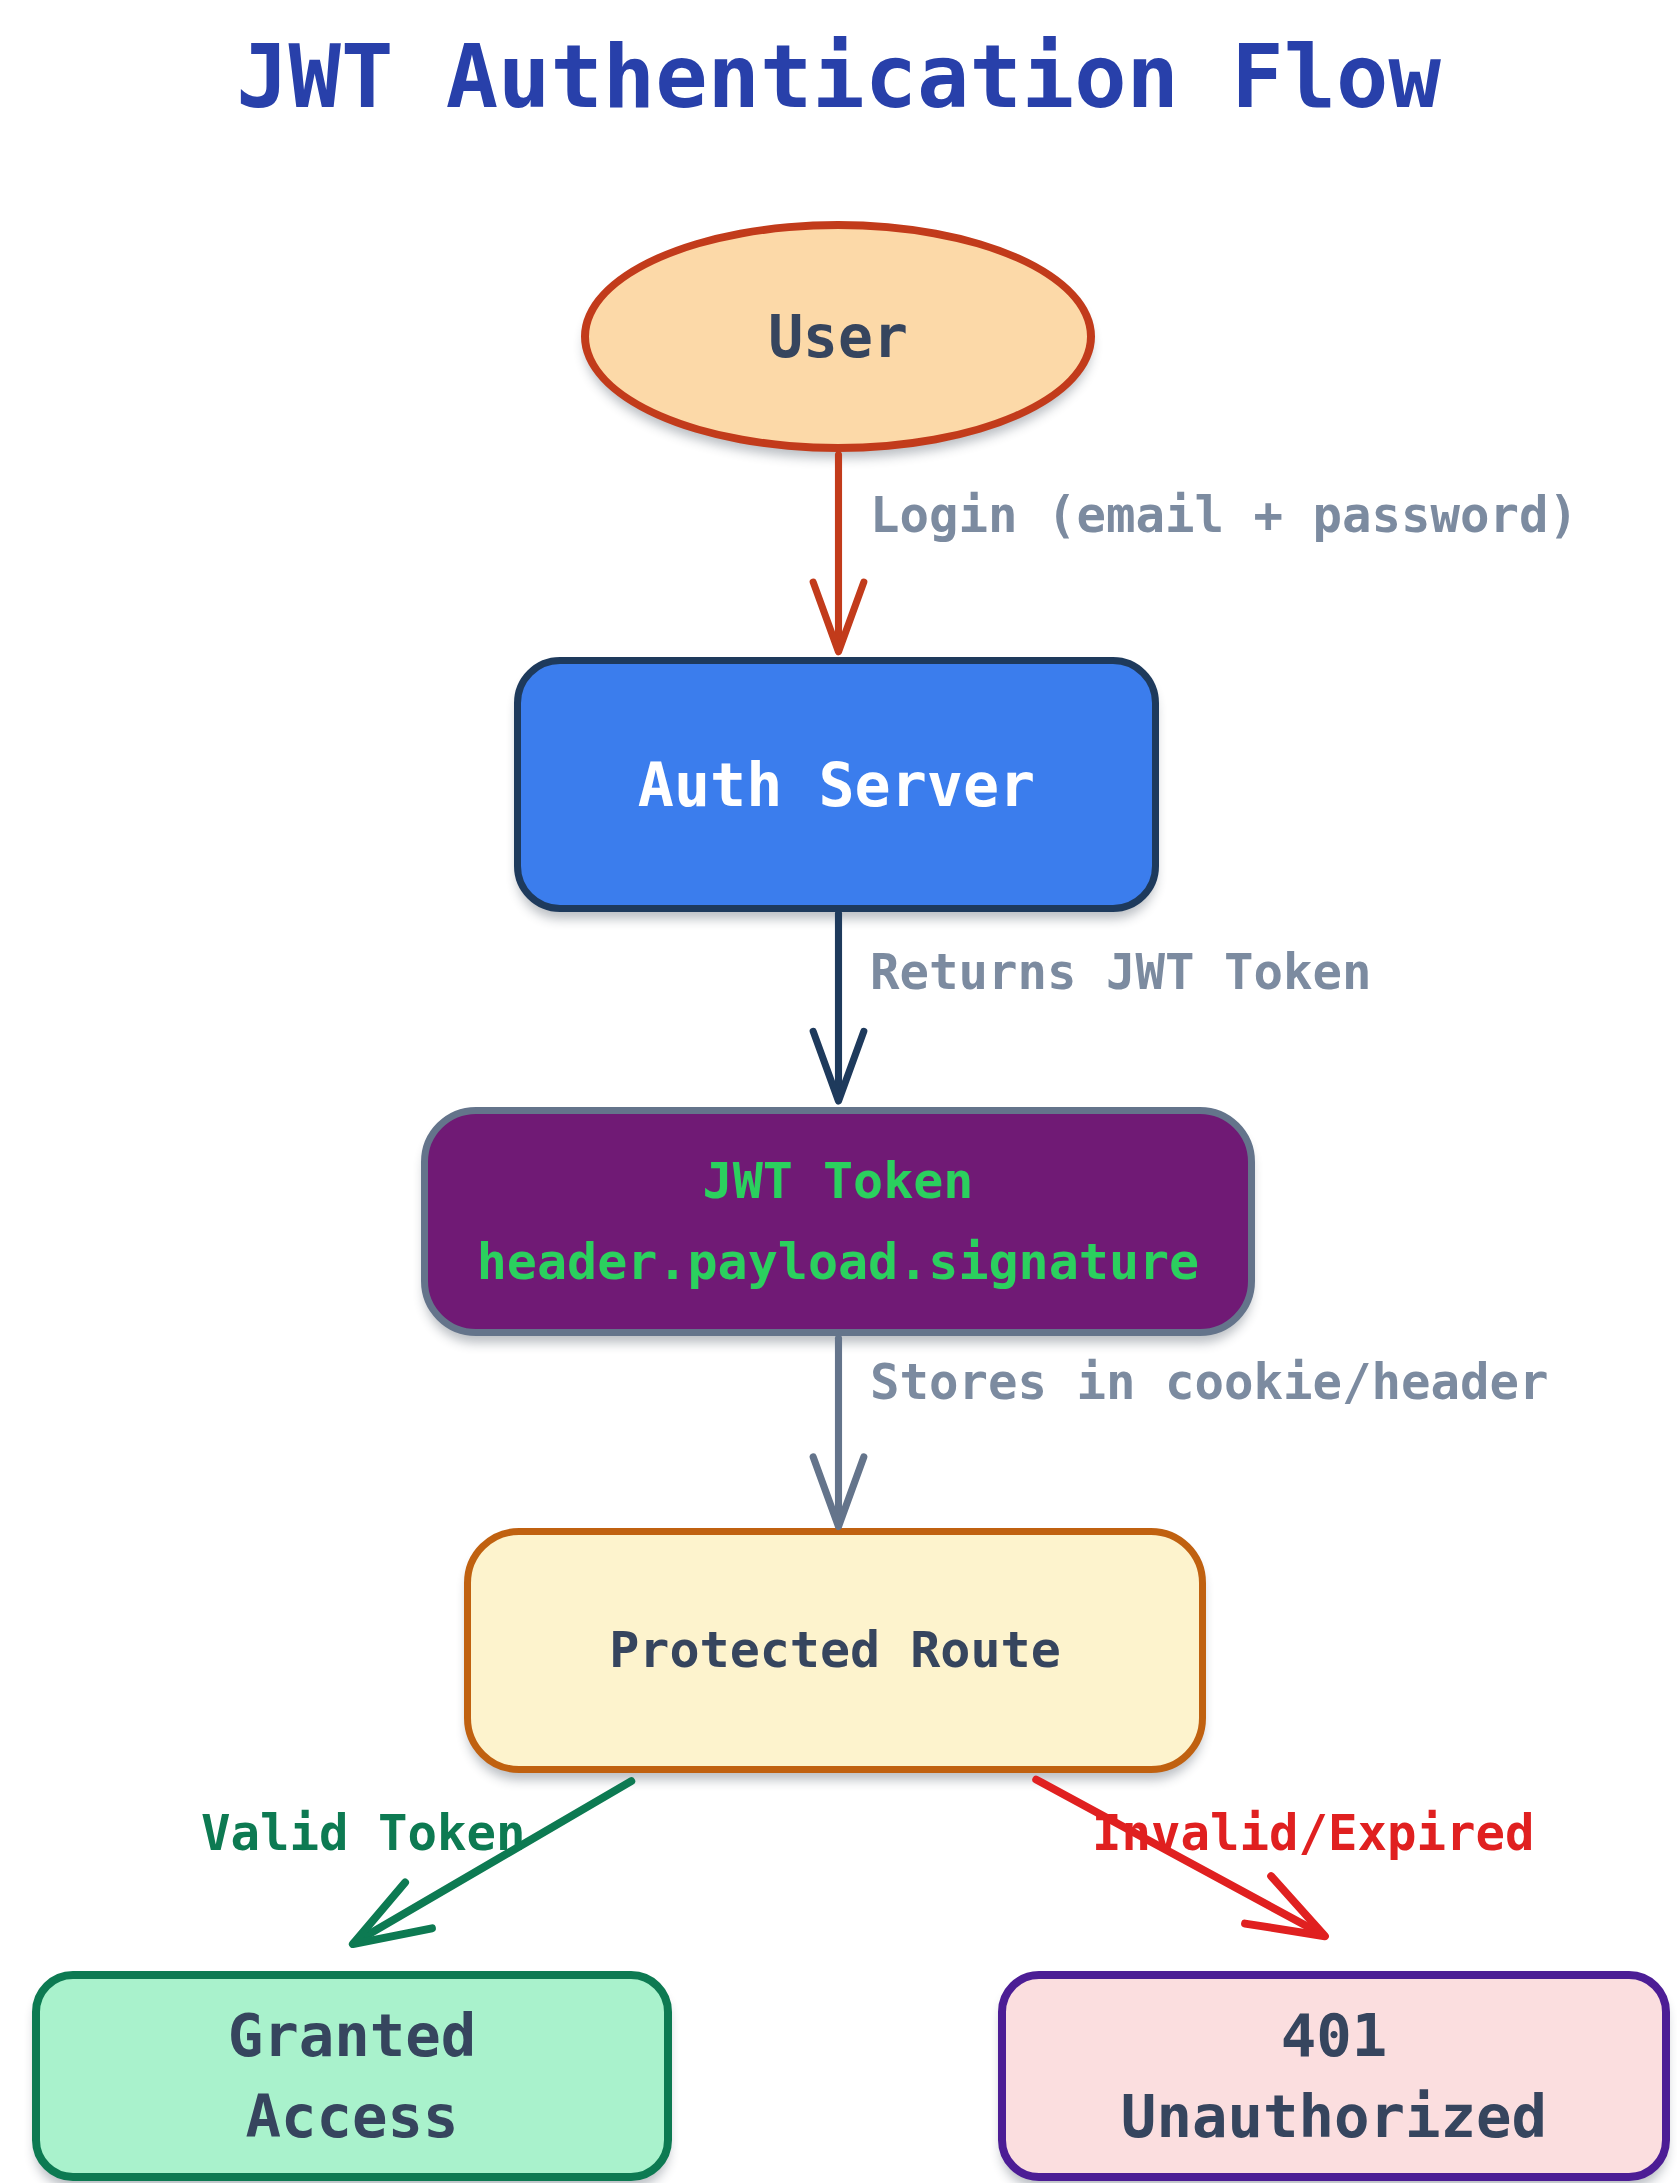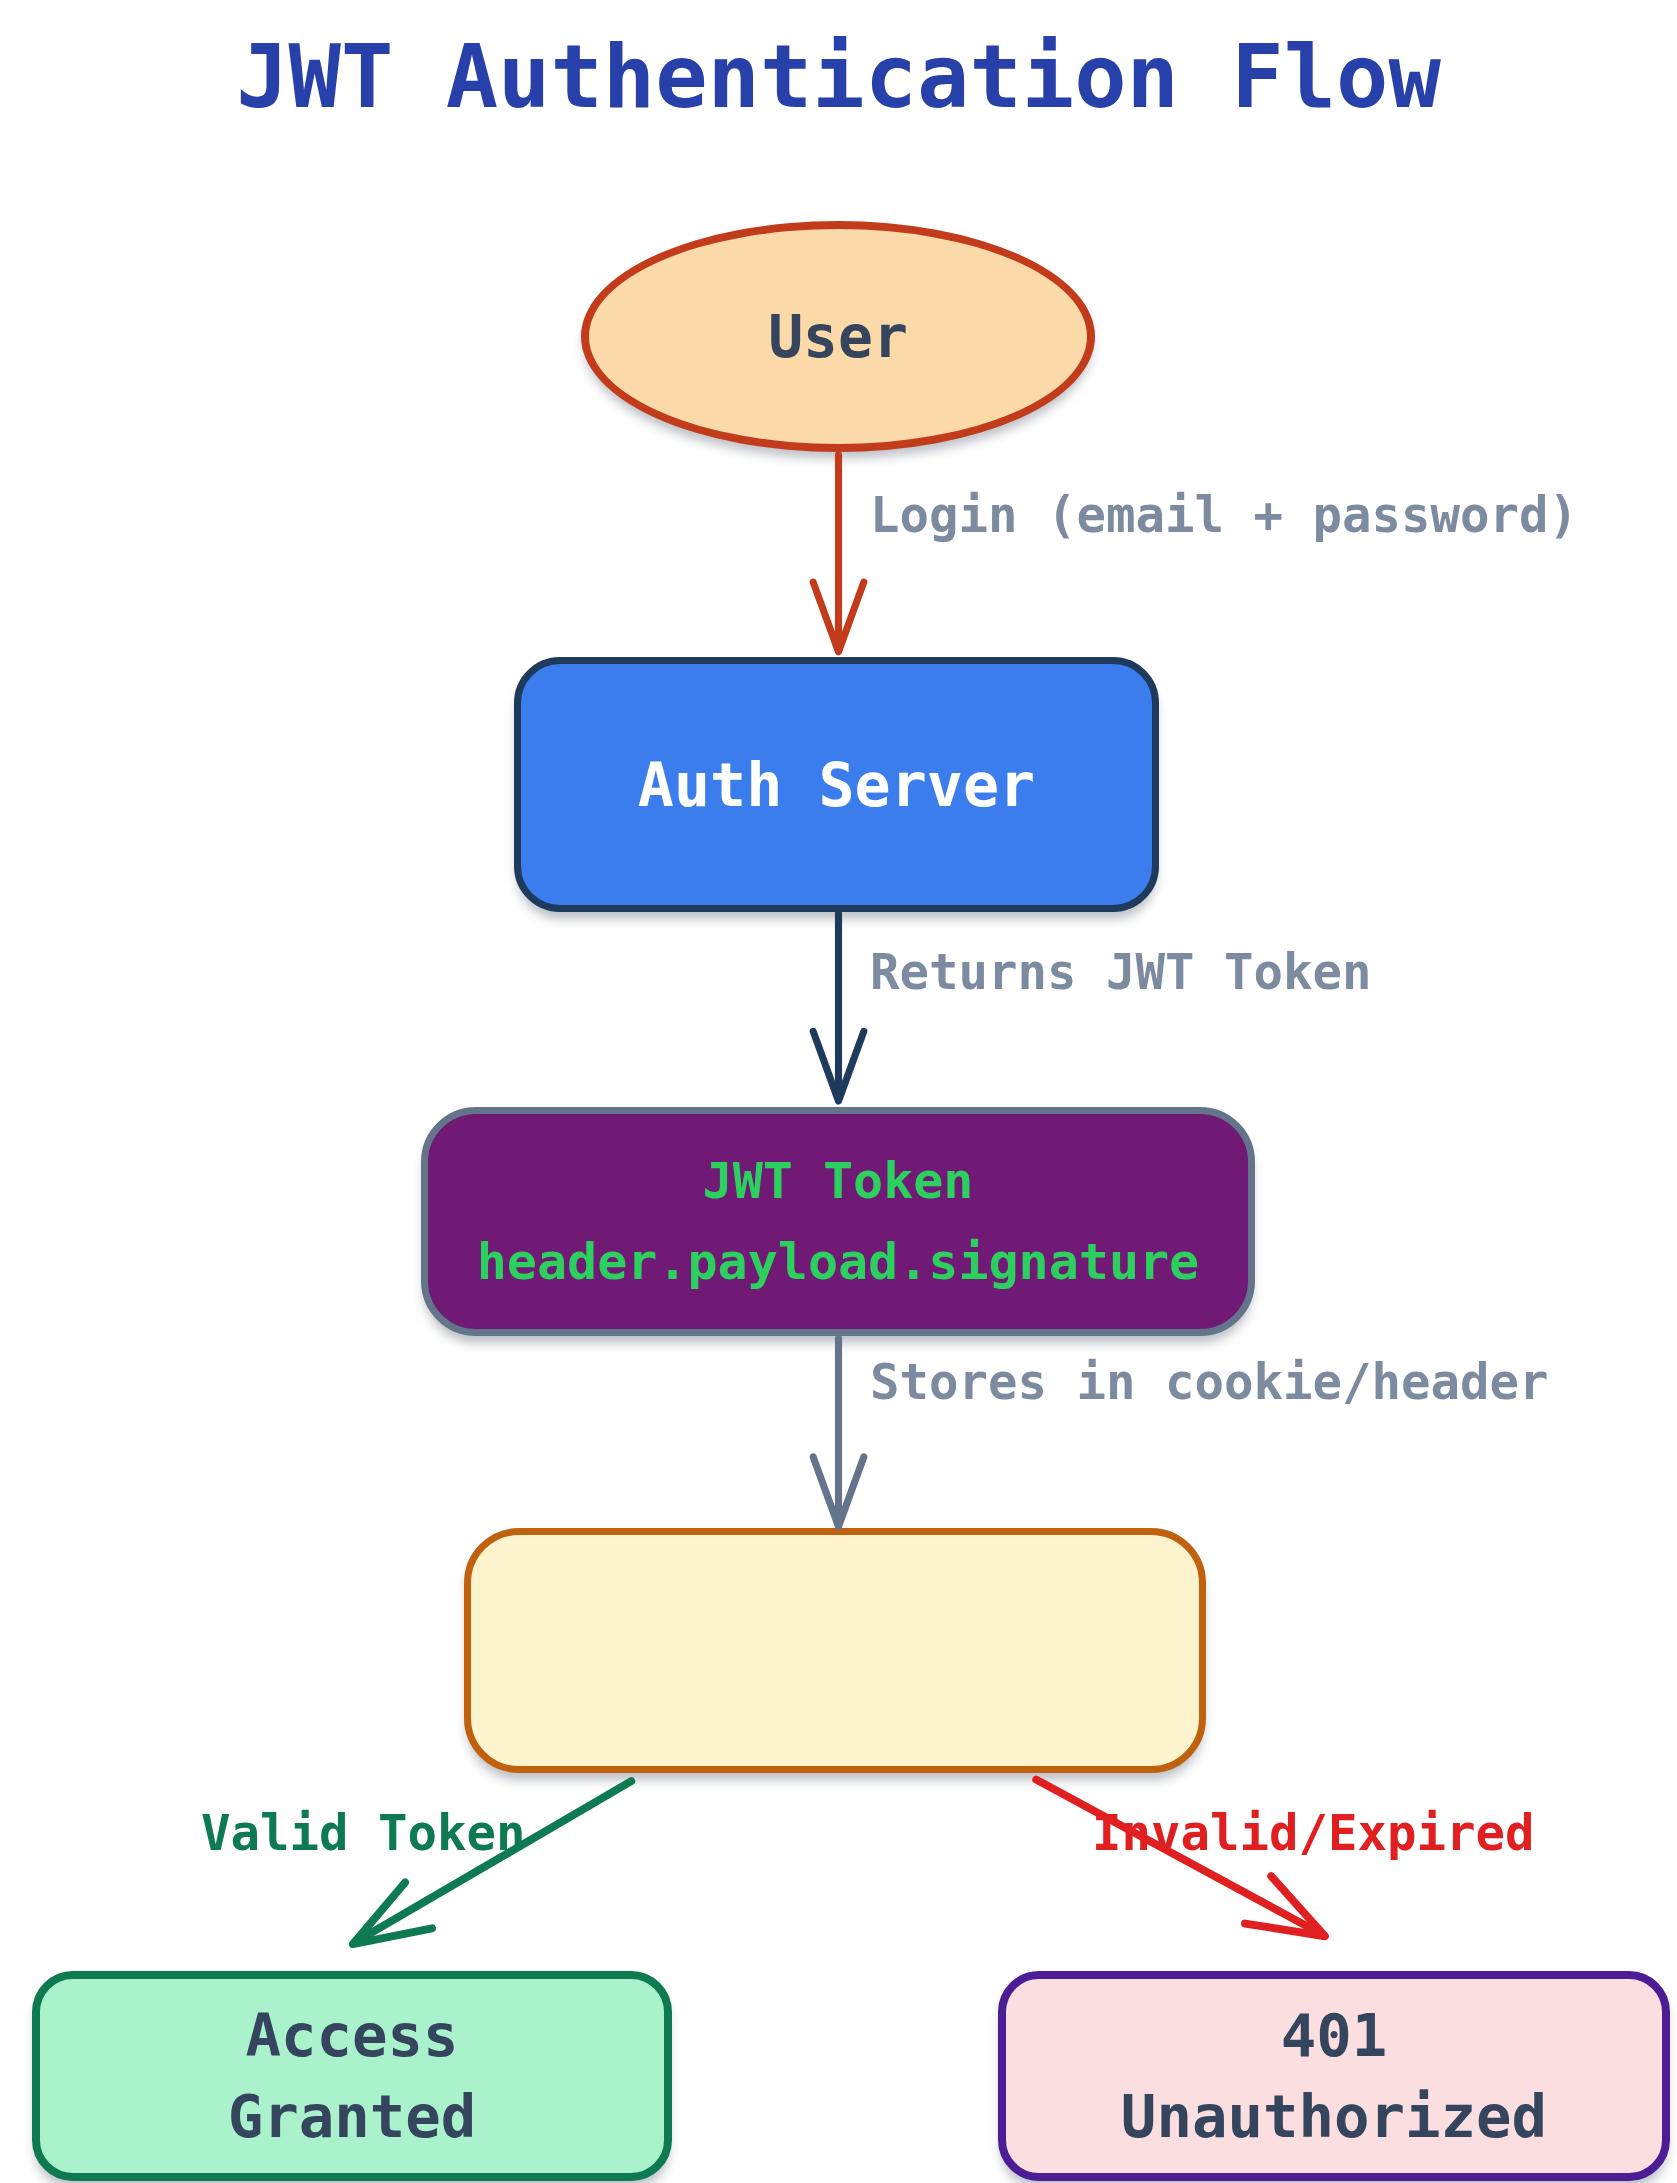--- a/index.html
+++ b/index.html
@@ -137,28 +137,29 @@
   <div class="edge-label returns">Returns JWT Token</div>
 
   <div class="node node-jwt">
     <span>JWT Token</span>
     <span>header.payload.signature</span>
   </div>
 
   <div class="edge-label stores">Stores in cookie/header</div>
 
   <div class="node node-protected">
+    <span>Protected Route</span>
   </div>
 
   <div class="edge-label valid">Valid Token</div>
   <div class="edge-label invalid">Invalid/Expired</div>
 
   <div class="node node-access">
+    <span>Granted</span>
     <span>Access</span>
-    <span>Granted</span>
   </div>
 
   <div class="node node-401">
     <span>401</span>
     <span>Unauthorized</span>
   </div>
 
   <svg class="arrows" viewBox="0 0 2120 2760" xmlns="http://www.w3.org/2000/svg">
 
     <g stroke="#c23b1b" stroke-width="9">

